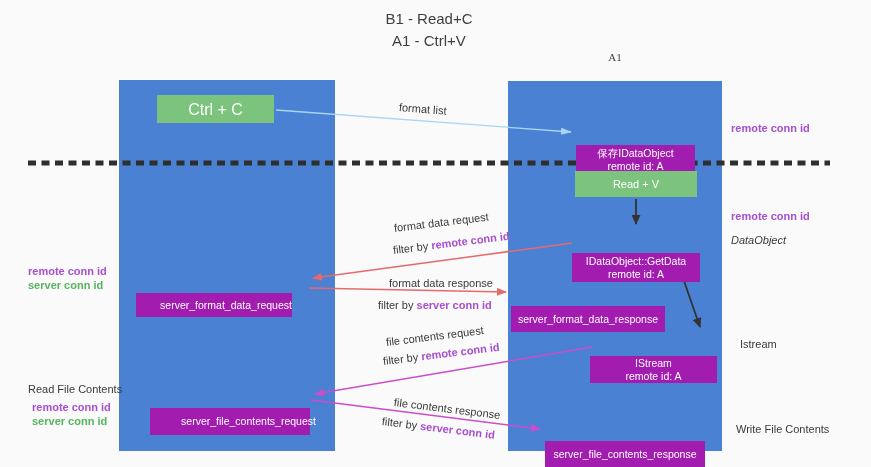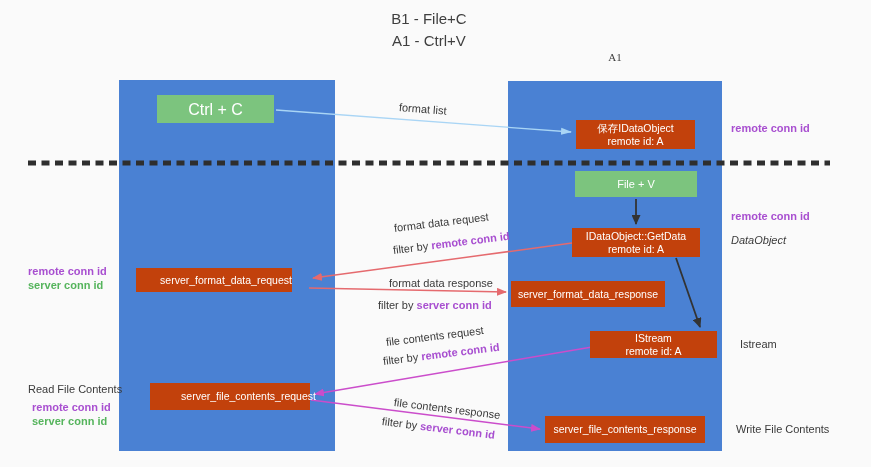--- a/index.html
+++ b/index.html
@@ -12,35 +12,35 @@
   .lane { position:absolute; background:#4a81d3; z-index:1; }
   .lane-header { position:absolute; text-align:center; color:#3f3f3f; font-size:11px; line-height:14px; z-index:3; }
   #arrow-layer { position:absolute; left:0; top:0; z-index:2; pointer-events:none; }
   .page-title { position:absolute; left:0; top:8px; width:858px; text-align:center; color:#3f3f3f; font-size:15px; line-height:22px; z-index:3; }
   .node {
     position:absolute; z-index:3; display:flex; flex-direction:column;
     align-items:center; justify-content:center; color:#ffffff;
     font-size:10.5px; line-height:13px; text-align:center; white-space:nowrap;
   }
   .node.green  { background:#7cc47e; }
-  .node.orange { background:#c2410c; }
+  .node.orange { background:#a21caf;margin-top:25px; }
   .lbl { position:absolute; z-index:3; font-size:11px; line-height:13px; color:#3a3a3a; white-space:nowrap; }
   .purple { color:#a84fd0; font-weight:bold; }
   .greentxt { color:#55b45c; font-weight:bold; }
   .rot-neg { transform:rotate(-7deg); transform-origin:left center; }
   .rot-pos { transform:rotate(7deg);  transform-origin:left center; }
   .rot-fl  { transform:rotate(4.5deg); transform-origin:left center; }
 </style>
 </head>
 <body>
 
 <div id="stage">
 
   <div class="page-title">
-    <div>B1 - File+C</div>
+    <div>B1 - Read+C</div>
     <div>A1 - Ctrl+V</div>
   </div>
 
   <div class="lane-header" style="left:508px; top:50px; width:214px;font-family:Liberation Serif, serif;">
     <div>A1</div>
   </div>
 
   <div class="lane" style="left:119px; top:80px; width:216px; height:371px;"></div>
   <div class="lane" style="left:508px; top:81px; width:214px; height:370px;"></div>
 
@@ -80,21 +80,21 @@
   <div class="node green" style="left:157px; top:95px; width:117px; height:28px; font-size:16px;">
     <div>Ctrl + C</div>
   </div>
 
   <div class="node orange" style="left:576px; top:120px; width:119px; height:29px;">
     <div>保存IDataObject</div>
     <div>remote id: A</div>
   </div>
 
   <div class="node green" style="left:575px; top:171px; width:122px; height:26px; font-size:11px;">
-    <div>File + V</div>
+    <div>Read + V</div>
   </div>
 
   <div class="node orange" style="left:572px; top:228px; width:128px; height:29px;">
     <div>IDataObject::GetData</div>
     <div>remote id: A</div>
   </div>
 
   <div class="node orange" style="left:136px; top:268px; width:156px; height:24px;padding-left:24px;">
     <div>server_format_data_request</div>
   </div>

